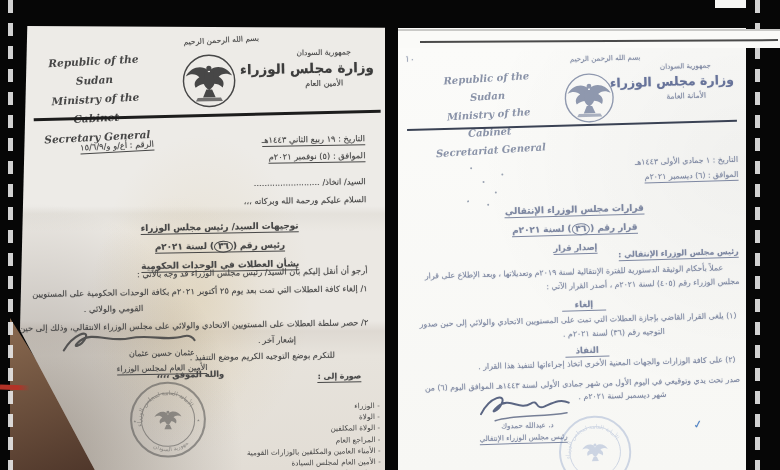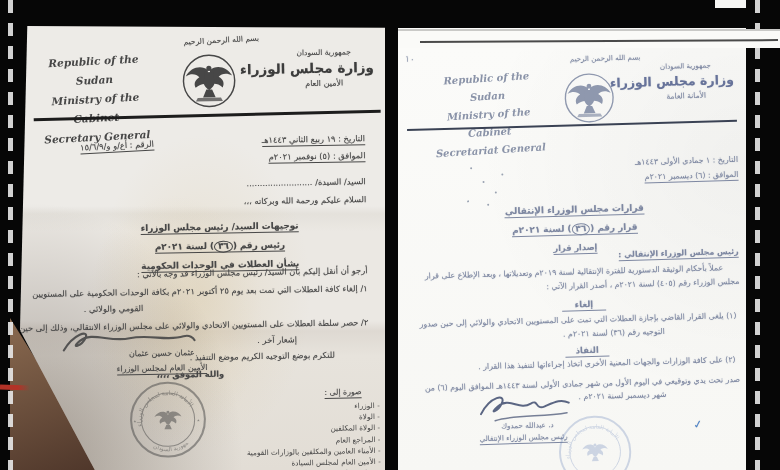--- a/index.html
+++ b/index.html
@@ -90,42 +90,42 @@
         <div class="l-txt" style="position:static;font-size:8px;margin-top:3px;">الأمين العام</div>
       </div>
 
       <div class="abs" style="left:16px;top:88px;width:347px;height:2.5px;background:#1c1c1c;transform:rotate(-0.4deg);"></div>
 
       <div class="l-txt ul" style="right:18px;top:110px;">التاريخ : ١٩ ربيع الثاني ١٤٤٣هـ</div>
       <div class="l-txt ul" style="right:18px;top:127px;">الموافق : (٥) نوفمبر ٢٠٢١م</div>
       <div class="l-txt ul" style="left:62px;top:113px;transform:rotate(-2deg);">الرقم : أع/و و/١٥/٦/٩</div>
 
       <div class="l-txt" style="right:18px;top:153px;">
-        <span>السيد/ السيدة/</span>
+        <span>السيد/ اتخاذ/</span>
         <span>.........................</span>
       </div>
       <div class="l-txt" style="right:18px;top:171px;">السلام عليكم ورحمة الله وبركاته ،،،</div>
 
       <div class="abs ar-center" style="left:60px;top:189px;width:280px;direction:rtl;">
         <div class="l-txt" style="position:static;display:inline-block;font-weight:bold;font-size:8.8px;">
           <span class="ul">توجيهات السيد/ رئيس مجلس الوزراء</span>
         </div><br>
         <div class="l-txt" style="position:static;display:inline-block;font-weight:bold;font-size:8.8px;margin-top:5px;">
           <span class="ul"><span>رئيس رقم (</span><span class="circle-no">٣٦</span><span>) لسنة ٢٠٢١م</span></span>
         </div><br>
         <div class="l-txt" style="position:static;display:inline-block;font-weight:bold;font-size:8.8px;margin-top:5px;">
           <span class="ul">بشأن العطلات في الوحدات الحكومية</span>
         </div>
       </div>
 
       <div class="l-txt" style="right:18px;top:242px;">أرجو أن أنقل إليكم بأن السيد/ رئيس مجلس الوزراء قد وجه بالآتي :</div>
       <div class="l-txt" style="right:18px;top:260px;">١/ إلغاء كافة العطلات التي تمت بعد يوم ٢٥ أكتوبر ٢٠٢١م بكافة الوحدات الحكومية على المستويين</div>
       <div class="l-txt ar-center" style="left:50px;top:276px;width:85px;">القومي والولائي .</div>
       <div class="l-txt" style="right:18px;top:294px;">٢/ حصر سلطة العطلات على المستويين الاتحادي والولائي على مجلس الوزراء الانتقالي، وذلك إلى حين</div>
-      <div class="l-txt ar-center" style="left:228px;top:310px;width:55px;">إشعار آخر .</div>
+      <div class="l-txt ar-center" style="left:228px;top:310px;width:55px;font-family:Liberation Serif, serif;">إشعار آخر .</div>
       <div class="l-txt" style="right:52px;top:326px;">للتكرم بوضع التوجيه الكريم موضع التنفيذ .</div>
       <div class="l-txt ar-center" style="left:138px;top:343px;width:64px;font-weight:bold;">والله الموفق ،،،،</div>
 
       <div class="abs" style="left:36px;top:298px;color:#a63a2e;">
         <svg viewBox="0 0 140 34" width="140" height="34">
           <path d="M6 24 C16 8 32 3 28 12 C24 20 12 23 22 15 C34 5 52 17 72 13 C92 9 110 17 126 12 C132 10 136 14 137 16" fill="none" stroke="currentColor" stroke-width="2.1" stroke-linecap="round" opacity=".9"></path>
         </svg>
       </div>
       <div class="l-txt ar-center" style="left:95px;top:322px;width:90px;font-size:8px;">عثمان حسين عثمان</div>
       <div class="l-txt ar-center" style="left:80px;top:337px;width:120px;font-size:8px;">
@@ -145,21 +145,21 @@
           </g>
           <path id="l-arcT" d="M -24 12 A 26 26 0 1 1 24 12" fill="none"></path>
           <text font-size="6" fill="currentColor"><textPath href="#l-arcT" startOffset="6%">الأمانة العامة لمجلس الوزراء</textPath></text>
           <path id="l-arcB" d="M -19 24 A 30 30 0 0 0 19 24" fill="none"></path>
           <text font-size="5.5" fill="currentColor"><textPath href="#l-arcB" startOffset="12%">جمهورية السودان</textPath></text>
           <text x="-34" y="3" font-size="6" fill="currentColor">٭</text>
           <text x="28" y="3" font-size="6" fill="currentColor">٭</text>
         </svg>
       </div>
 
-      <div class="l-txt" style="right:26px;top:364px;font-size:7.8px;font-weight:normal;">
+      <div class="l-txt" style="right:26px;top:348px;font-size:7.8px;font-weight:bold;">
         <span class="ul">صورة إلى :</span>
       </div>
       <div class="abs" style="right:8px;top:377px;direction:rtl;text-align:right;line-height:11.2px;font-size:7.3px;color:#4c4c4c;">
         <div>- الوزراء</div>
         <div>- الولاة</div>
         <div>- الولاة المكلفين</div>
         <div>- المراجع العام</div>
         <div>- الأمناء العامين والمكلفين بالوزارات القومية</div>
         <div>- الأمين العام لمجلس السيادة</div>
         <div>- محافظ بنك السودان المركزي</div>

